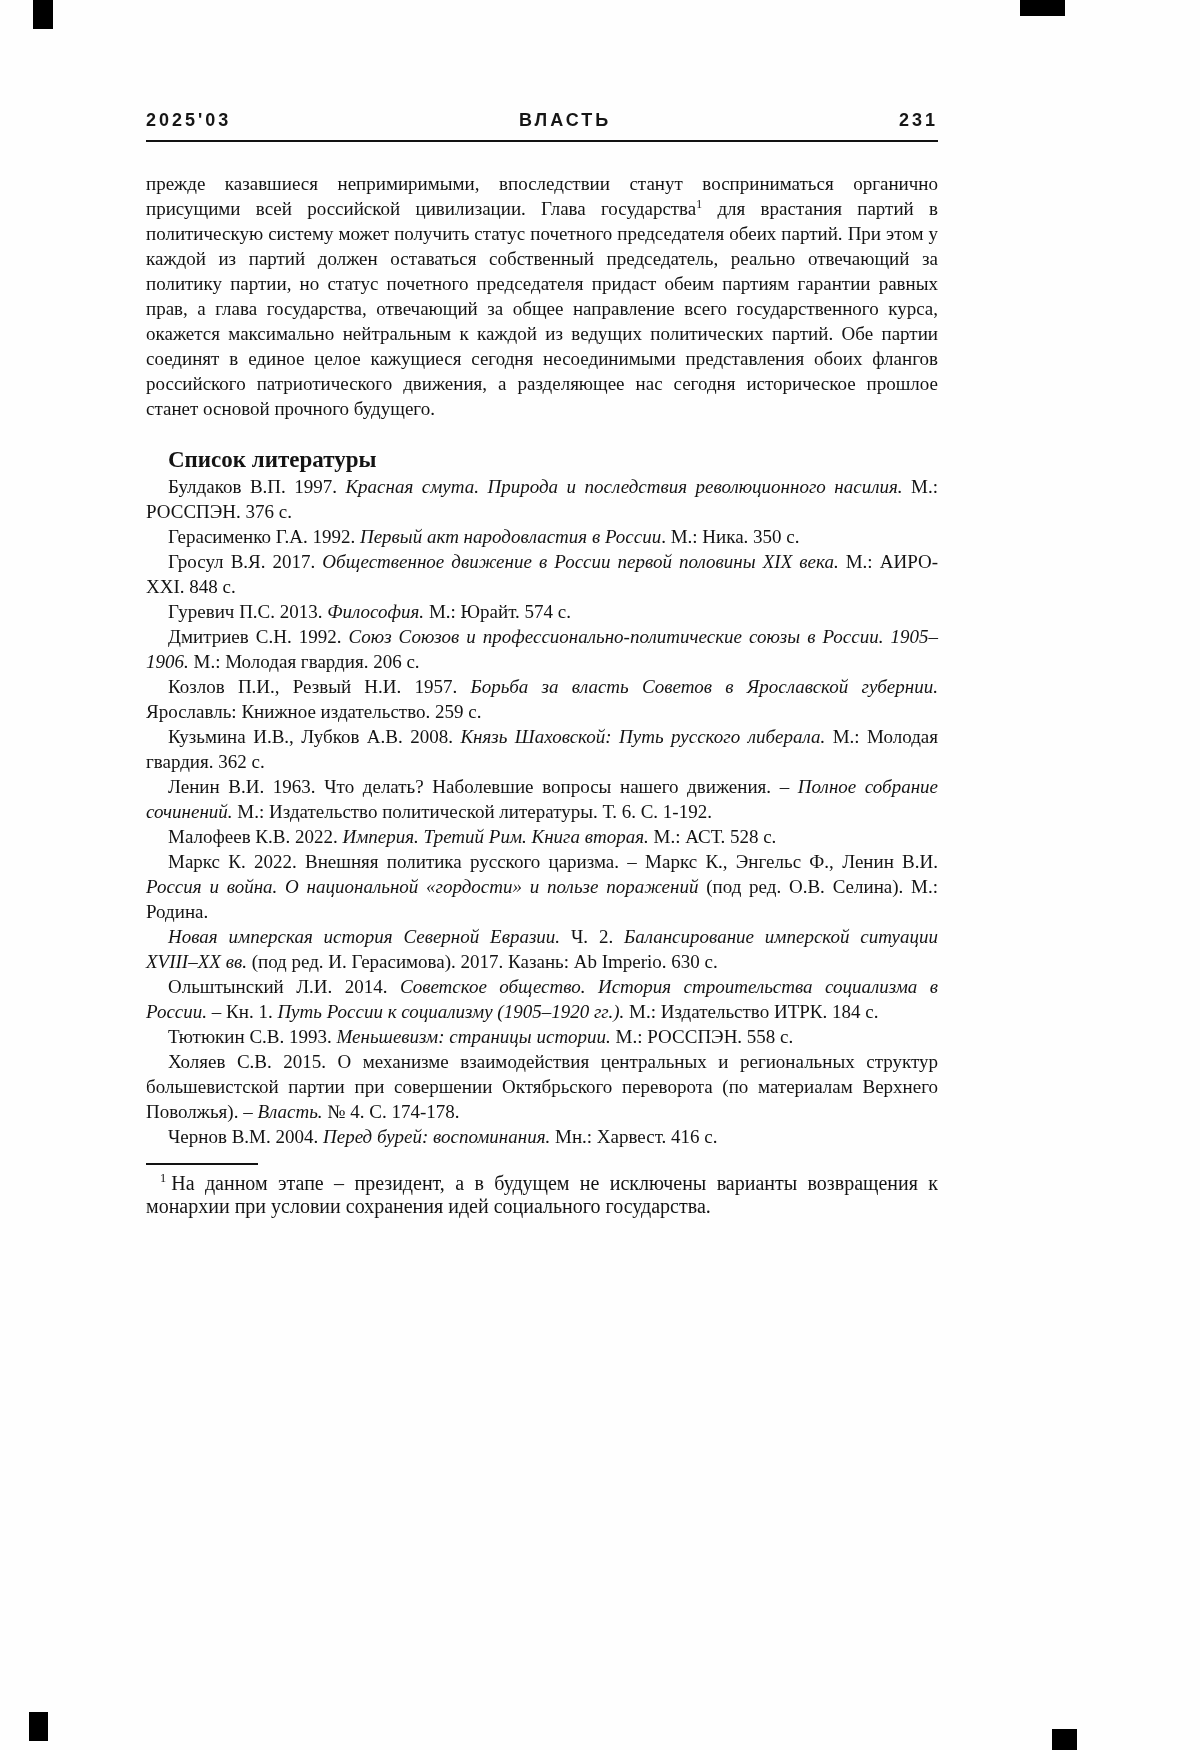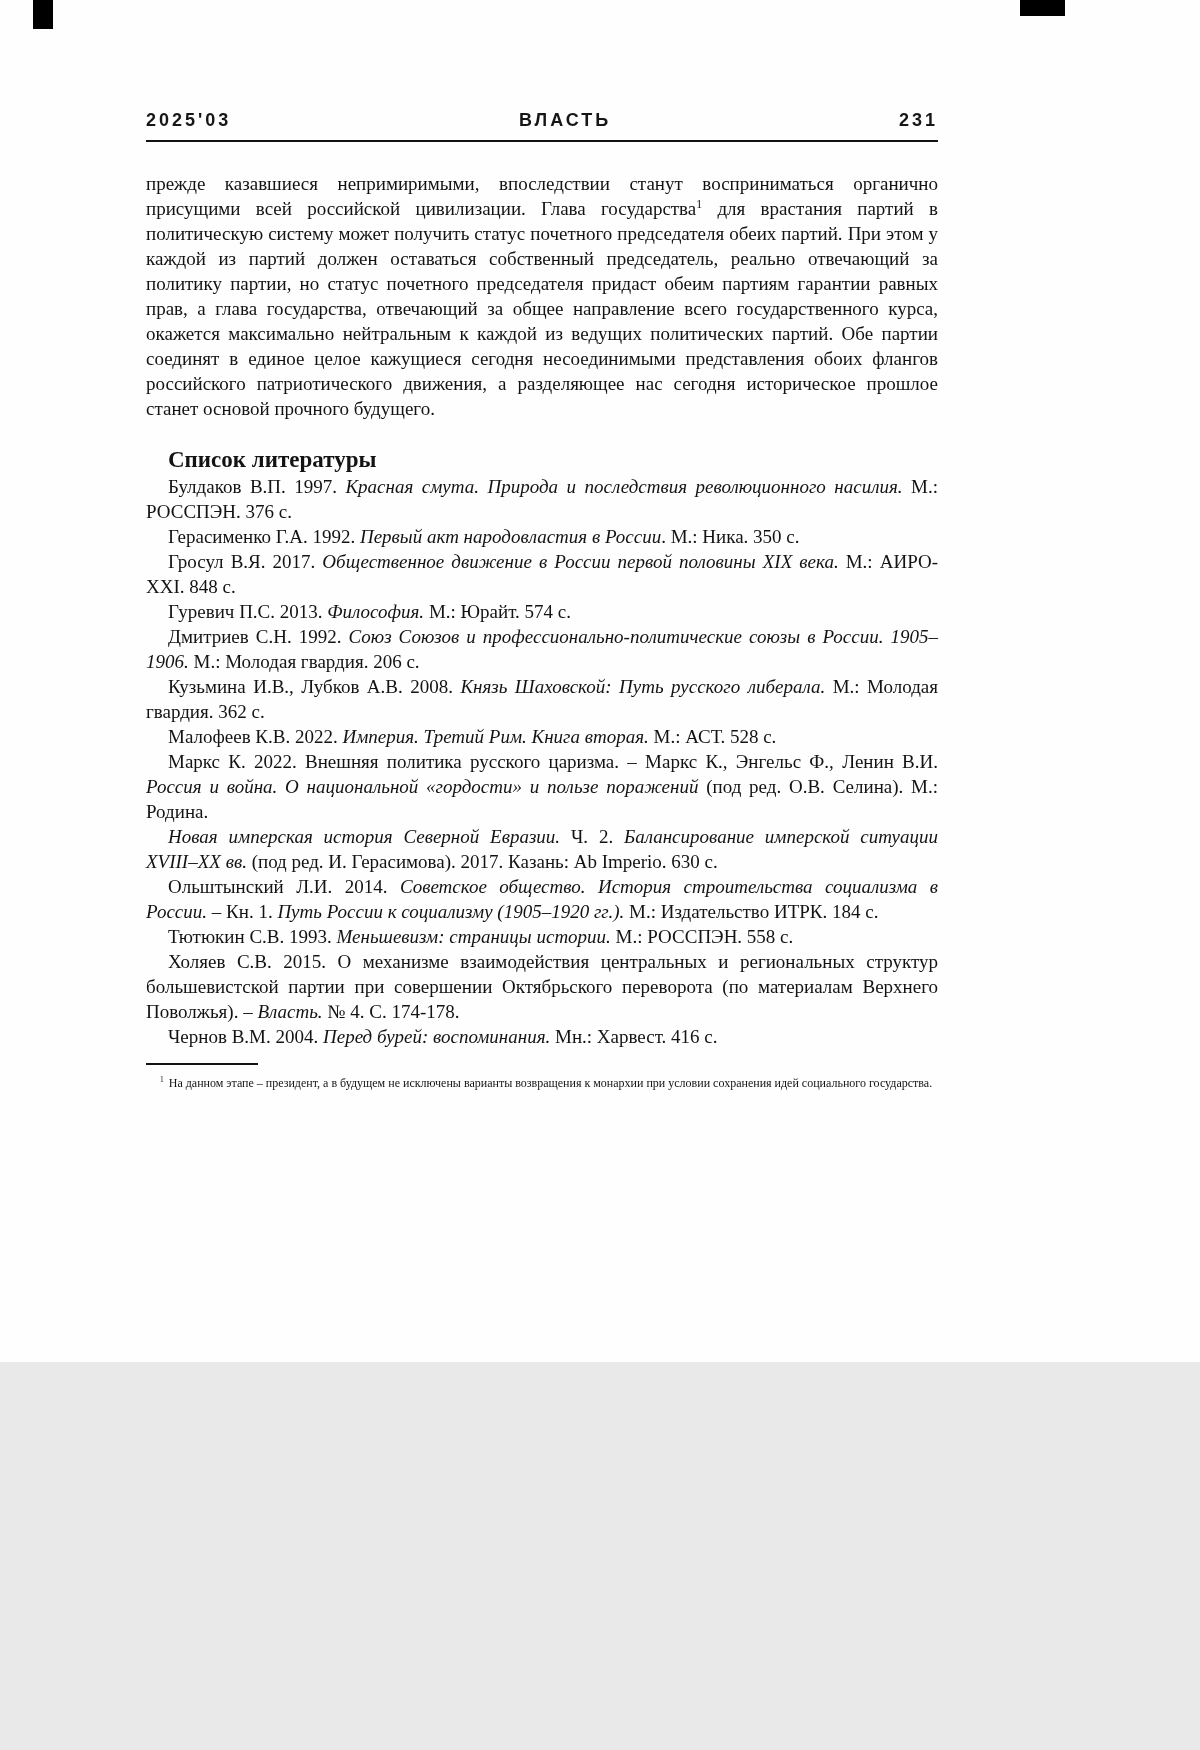--- a/index.html
+++ b/index.html
@@ -4,21 +4,21 @@
 <style>
   * { margin: 0; padding: 0; box-sizing: border-box; }
   html, body { background: #e9e9e9; }
   body {
     width: 1200px; height: 1750px;
     font-family: "Liberation Serif", serif;
     color: #131313;
   }
   .page {
     position: relative;
-    width: 1200px; height: 1362px;
+    width: 1200px; height: 1750px;
     background: #fefefe;
     overflow: hidden;
   }
   .content {
     position: absolute;
     left: 146px; top: 110px;
     width: 792px;
   }
   .header {
     display: flex;
@@ -60,21 +60,21 @@
     vertical-align: super;
     line-height: 0;
   }
   .footnote-sep {
     width: 112px;
     border-top: 2px solid #121212;
     margin-top: 14px;
   }
   .footnote {
     margin-top: 7px;
-    font-size: 12px;
+    font-size: 20px;
     line-height: 23px;
     text-align: justify;
     text-indent: 14px;
   }
   .footnote sup.fn { margin-right: 5px; }
   .mark { position: absolute; background: #000; }
   .mark-tl { left: 33px;   top: 0;       width: 20px; height: 29px; }
   .mark-tr { left: 1020px; top: 0;       width: 45px; height: 16px; }
   .mark-bl { left: 29px;   top: 1712px;  width: 19px; height: 29px; }
   .mark-br { left: 1052px; top: 1729px;  width: 25px; height: 21px; }
@@ -102,21 +102,23 @@
     <p class="bodytext"><span>прежде казавшиеся непримиримыми, впоследствии станут восприниматься органично присущими всей российской цивилизации. Глава государства</span><sup class="fn">1</sup><span> для врастания партий в политическую систему может получить статус почетного председателя обеих партий. При этом у каждой из партий должен оставаться собственный председатель, реально отвечающий за политику партии, но статус почетного председателя придаст обеим партиям гарантии равных прав, а глава государства, отвечающий за общее направление всего государственного курса, окажется максимально нейтральным к каждой из ведущих политических партий. Обе партии соединят в единое целое кажущиеся сегодня несоединимыми представления обоих флангов российского патриотического движения, а разделяющее нас сегодня историческое прошлое станет основой прочного будущего.</span></p>
 
     <p class="refs-heading">Список литературы</p>
 
     <div class="refs">
         <p class="ref"><span>Булдаков В.П. 1997. </span><span class="i">Красная смута. Природа и последствия революционного насилия.</span><span> М.: РОССПЭН. 376 с.</span></p>
         <p class="ref"><span>Герасименко Г.А. 1992. </span><span class="i">Первый акт народовластия в России</span><span>. М.: Ника. 350 с.</span></p>
         <p class="ref"><span>Гросул В.Я. 2017. </span><span class="i">Общественное движение в России первой половины XIX века.</span><span> М.: АИРО-XXI. 848 с.</span></p>
         <p class="ref"><span>Гуревич П.С. 2013. </span><span class="i">Философия.</span><span> М.: Юрайт. 574 с.</span></p>
         <p class="ref"><span>Дмитриев С.Н. 1992. </span><span class="i">Союз Союзов и профессионально-политические союзы в России. 1905–1906.</span><span> М.: Молодая гвардия. 206 с.</span></p>
+        <p class="ref"><span>Козлов П.И., Резвый Н.И. 1957. </span><span class="i">Борьба за власть Советов в Ярославской губернии.</span><span> Ярославль: Книжное издательство. 259 с.</span></p>
         <p class="ref"><span>Кузьмина И.В., Лубков А.В. 2008. </span><span class="i">Князь Шаховской: Путь русского либерала.</span><span> М.: Молодая гвардия. 362 с.</span></p>
+        <p class="ref"><span>Ленин В.И. 1963. Что делать? Наболевшие вопросы нашего движения. – </span><span class="i">Полное собрание сочинений.</span><span> М.: Издательство политической литературы. Т. 6. С. 1-192.</span></p>
         <p class="ref"><span>Малофеев К.В. 2022. </span><span class="i">Империя. Третий Рим. Книга вторая.</span><span> М.: АСТ. 528 с.</span></p>
         <p class="ref"><span>Маркс К. 2022. Внешняя политика русского царизма. – Маркс К., Энгельс Ф., Ленин В.И. </span><span class="i">Россия и война. О национальной «гордости» и пользе поражений</span><span> (под ред. О.В. Селина). М.: Родина.</span></p>
         <p class="ref"><span class="i">Новая имперская история Северной Евразии.</span><span> Ч. 2. </span><span class="i">Балансирование имперской ситуации XVIII–XX вв.</span><span> (под ред. И. Герасимова). 2017. Казань: Ab Imperio. 630 с.</span></p>
         <p class="ref"><span>Ольштынский Л.И. 2014. </span><span class="i">Советское общество. История строительства социализма в России.</span><span> – Кн. 1. </span><span class="i">Путь России к социализму (1905–1920 гг.).</span><span> М.: Издательство ИТРК. 184 с.</span></p>
         <p class="ref"><span>Тютюкин С.В. 1993. </span><span class="i">Меньшевизм: страницы истории.</span><span> М.: РОССПЭН. 558 с.</span></p>
         <p class="ref"><span>Холяев С.В. 2015. О механизме взаимодействия центральных и региональных структур большевистской партии при совершении Октябрьского переворота (по материалам Верхнего Поволжья). – </span><span class="i">Власть.</span><span> № 4. С. 174-178.</span></p>
         <p class="ref"><span>Чернов В.М. 2004. </span><span class="i">Перед бурей: воспоминания.</span><span> Мн.: Харвест. 416 с.</span></p>
       </div>
 
     <div class="footnote-sep"></div>

